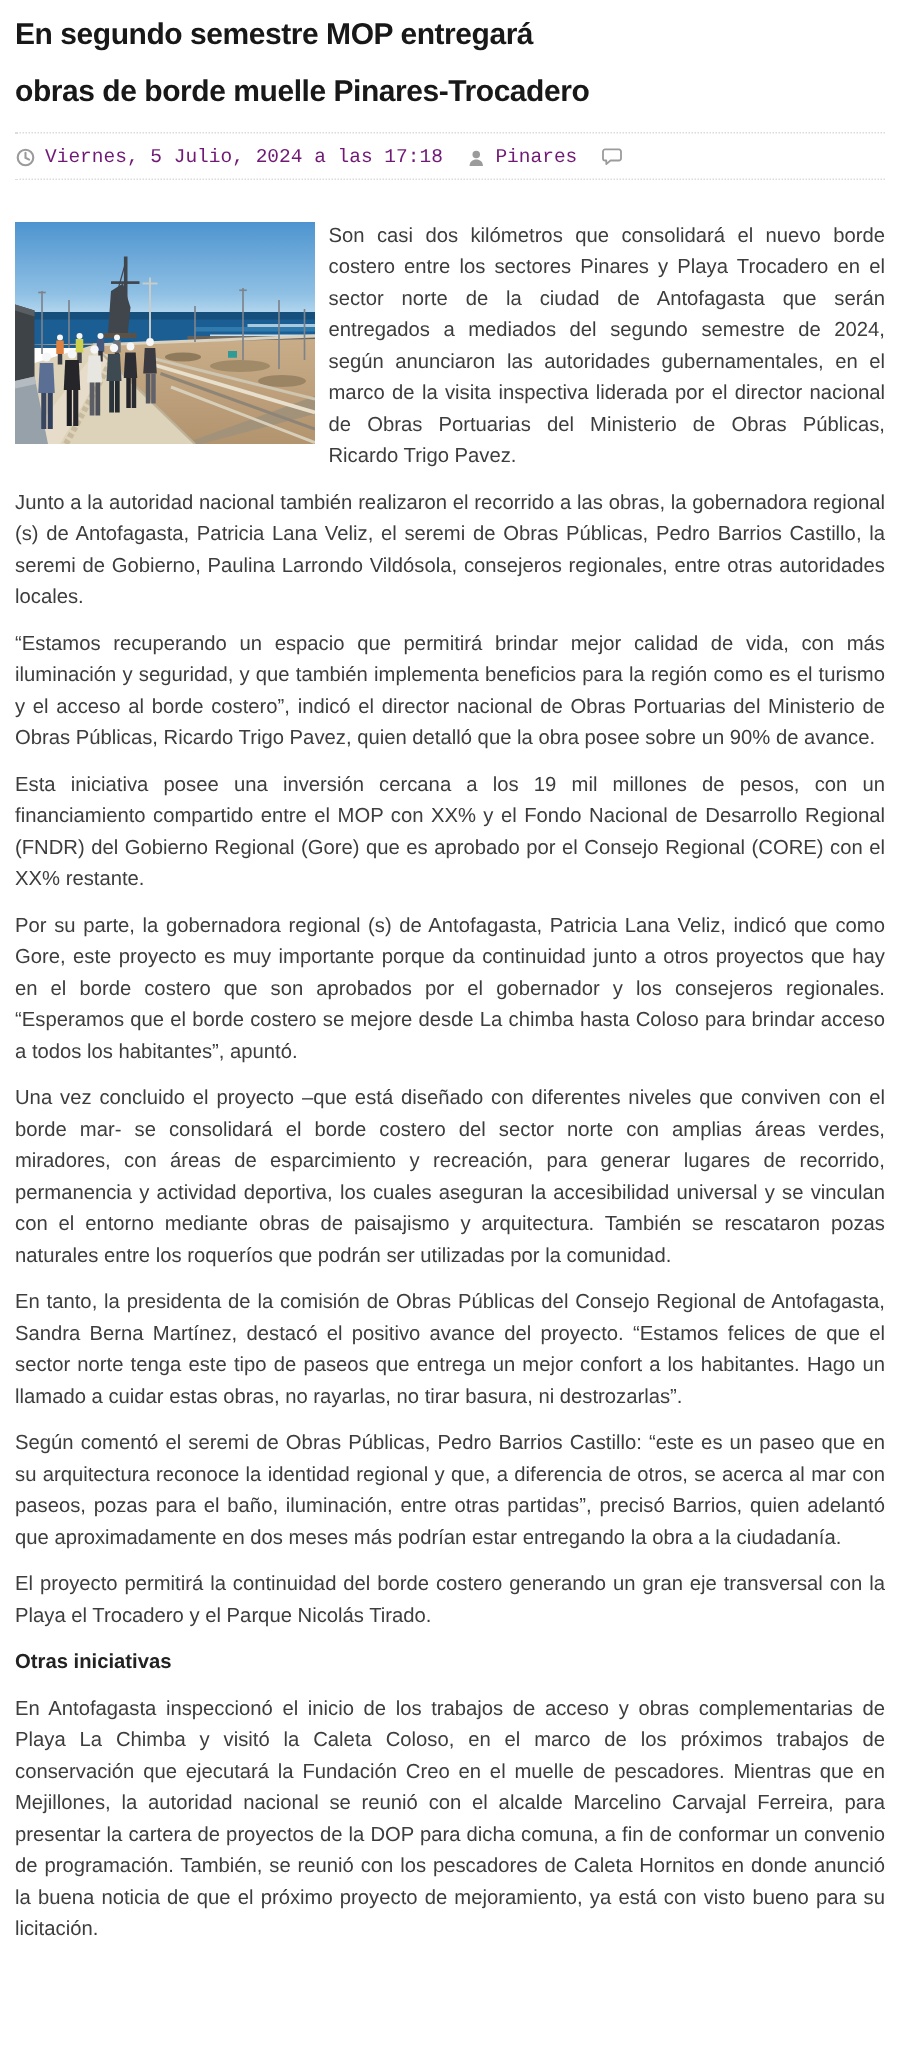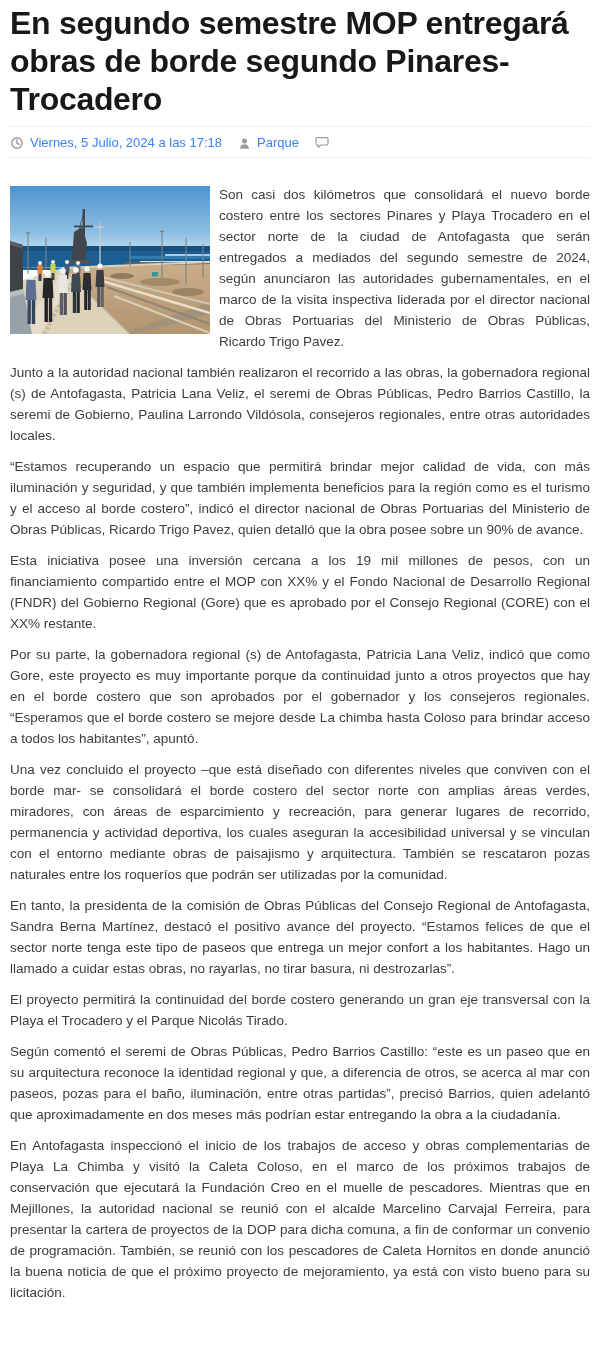--- a/index.html
+++ b/index.html
@@ -7,41 +7,41 @@
     width: 600px;
     font-family: "Liberation Sans", "DejaVu Sans", sans-serif;
     color: #3d3d3d;
     -webkit-font-smoothing: antialiased;
   }
   .page { padding: 0 10px 14px 10px; }
 
   
   h1.article-title {
     margin: 4px 0 8px 0;
-    font-size: 32px;
+    font-size: 20px;
     line-height: 38px;
     font-weight: 700;
     letter-spacing: -0.3px;
     color: #181818;
   }
   h1.article-title span { display: block; }
 
   
   .meta {
     border-top: 1px dotted #dcdcdc;
     border-bottom: 1px dotted #dcdcdc;
     padding: 8px 0 7px 0;
     display: flex;
     align-items: center;
     gap: 16px;
     font-size: 13px;
     color: #9b9b9b;
     white-space: nowrap;
   }
-  .meta-item { display: inline-flex; align-items: flex-end; gap: 6px; color: #3b82f6; }
+  .meta-item { display: inline-flex; align-items: flex-end; gap: 6px; color: #701a75; font-family: Liberation Mono, monospace; }
   .meta-item svg { display: block; }
 
   
   .article-body {
     margin-top: 26px;
     font-size: 13.5px;
     line-height: 21px;
     text-align: justify;
   }
   .article-body p { margin: 0 0 10px 0; }
@@ -65,41 +65,41 @@
   }
   figure.article-photo svg { display: block; width: 200px; height: 148px; }
 </style>
 </head>
 <body>
 
 <div class="page">
 
   <h1 class="article-title">
     <span>En segundo semestre MOP entregará</span>
-    <span>obras de borde segundo Pinares-Trocadero</span>
+    <span>obras de borde muelle Pinares-Trocadero</span>
   </h1>
 
   <div class="meta">
     <span class="meta-item">
       <span>
         <svg width="14" height="14" viewBox="0 0 14 14" fill="none" stroke="#9b9b9b" stroke-width="1.4">
           <circle cx="7" cy="7" r="5.2"></circle>
           <path d="M7 3.8 V7.2 L9.4 8.4" stroke-linecap="round"></path>
         </svg>
       </span>
       <span>Viernes, 5 Julio, 2024 a las 17:18</span>
     </span>
     <span class="meta-item">
       <span>
         <svg width="13" height="13" viewBox="0 0 14 14" fill="#9b9b9b">
           <circle cx="7" cy="4.3" r="2.7"></circle>
           <path d="M2.2 12.6 C2.2 9.5 4.3 7.9 7 7.9 C9.7 7.9 11.8 9.5 11.8 12.6 Z"></path>
         </svg>
       </span>
-      <span>Parque</span>
+      <span>Pinares</span>
     </span>
     <span class="meta-item">
       <span>
         <svg width="14" height="13" viewBox="0 0 14 13" fill="none" stroke="#9b9b9b" stroke-width="1.2" stroke-linejoin="round">
           <path d="M2.4 1.6 H11.6 A1.4 1.4 0 0 1 13 3 V7.6 A1.4 1.4 0 0 1 11.6 9 H6 L3.2 11.4 V9 H2.4 A1.4 1.4 0 0 1 1 7.6 V3 A1.4 1.4 0 0 1 2.4 1.6 Z"></path>
         </svg>
       </span>
 
     </span>
   </div>
@@ -224,20 +224,21 @@
       </svg>
     </figure>
 
     <p>Son casi dos kilómetros que consolidará el nuevo borde costero entre los sectores Pinares y Playa Trocadero en el sector norte de la ciudad de Antofagasta que serán entregados a mediados del segundo semestre de 2024, según anunciaron las autoridades gubernamentales, en el marco de la visita inspectiva liderada por el director nacional de Obras Portuarias del Ministerio de Obras Públicas, Ricardo Trigo Pavez.</p>
     <p>Junto a la autoridad nacional también realizaron el recorrido a las obras, la gobernadora regional (s) de Antofagasta, Patricia Lana Veliz, el seremi de Obras Públicas, Pedro Barrios Castillo, la seremi de Gobierno, Paulina Larrondo Vildósola, consejeros regionales, entre otras autoridades locales.</p>
     <p>“Estamos recuperando un espacio que permitirá brindar mejor calidad de vida, con más iluminación y seguridad, y que también implementa beneficios para la región como es el turismo y el acceso al borde costero”, indicó el director nacional de Obras Portuarias del Ministerio de Obras Públicas, Ricardo Trigo Pavez, quien detalló que la obra posee sobre un 90% de avance.</p>
     <p>Esta iniciativa posee una inversión cercana a los 19 mil millones de pesos, con un financiamiento compartido entre el MOP con XX% y el Fondo Nacional de Desarrollo Regional (FNDR) del Gobierno Regional (Gore) que es aprobado por el Consejo Regional (CORE) con el XX% restante.</p>
     <p>Por su parte, la gobernadora regional (s) de Antofagasta, Patricia Lana Veliz, indicó que como Gore, este proyecto es muy importante porque da continuidad junto a otros proyectos que hay en el borde costero que son aprobados por el gobernador y los consejeros regionales. “Esperamos que el borde costero se mejore desde La chimba hasta Coloso para brindar acceso a todos los habitantes”, apuntó.</p>
     <p>Una vez concluido el proyecto –que está diseñado con diferentes niveles que conviven con el borde mar- se consolidará el borde costero del sector norte con amplias áreas verdes, miradores, con áreas de esparcimiento y recreación, para generar lugares de recorrido, permanencia y actividad deportiva, los cuales aseguran la accesibilidad universal y se vinculan con el entorno mediante obras de paisajismo y arquitectura. También se rescataron pozas naturales entre los roqueríos que podrán ser utilizadas por la comunidad.</p>
     <p>En tanto, la presidenta de la comisión de Obras Públicas del Consejo Regional de Antofagasta, Sandra Berna Martínez, destacó el positivo avance del proyecto. “Estamos felices de que el sector norte tenga este tipo de paseos que entrega un mejor confort a los habitantes. Hago un llamado a cuidar estas obras, no rayarlas, no tirar basura, ni destrozarlas”.</p>
+    <p>Según comentó el seremi de Obras Públicas, Pedro Barrios Castillo: “este es un paseo que en su arquitectura reconoce la identidad regional y que, a diferencia de otros, se acerca al mar con paseos, pozas para el baño, iluminación, entre otras partidas”, precisó Barrios, quien adelantó que aproximadamente en dos meses más podrían estar entregando la obra a la ciudadanía.</p>
     <p>El proyecto permitirá la continuidad del borde costero generando un gran eje transversal con la Playa el Trocadero y el Parque Nicolás Tirado.</p>
-    <p>Según comentó el seremi de Obras Públicas, Pedro Barrios Castillo: “este es un paseo que en su arquitectura reconoce la identidad regional y que, a diferencia de otros, se acerca al mar con paseos, pozas para el baño, iluminación, entre otras partidas”, precisó Barrios, quien adelantó que aproximadamente en dos meses más podrían estar entregando la obra a la ciudadanía.</p>
-
+
+    <h2 class="subheading">Otras iniciativas</h2>
 
     <p>En Antofagasta inspeccionó el inicio de los trabajos de acceso y obras complementarias de Playa La Chimba y visitó la Caleta Coloso, en el marco de los próximos trabajos de conservación que ejecutará la Fundación Creo en el muelle de pescadores. Mientras que en Mejillones, la autoridad nacional se reunió con el alcalde Marcelino Carvajal Ferreira, para presentar la cartera de proyectos de la DOP para dicha comuna, a fin de conformar un convenio de programación. También, se reunió con los pescadores de Caleta Hornitos en donde anunció la buena noticia de que el próximo proyecto de mejoramiento, ya está con visto bueno para su licitación.</p>
 
   </div>
 </div>
 
 </body></html>

